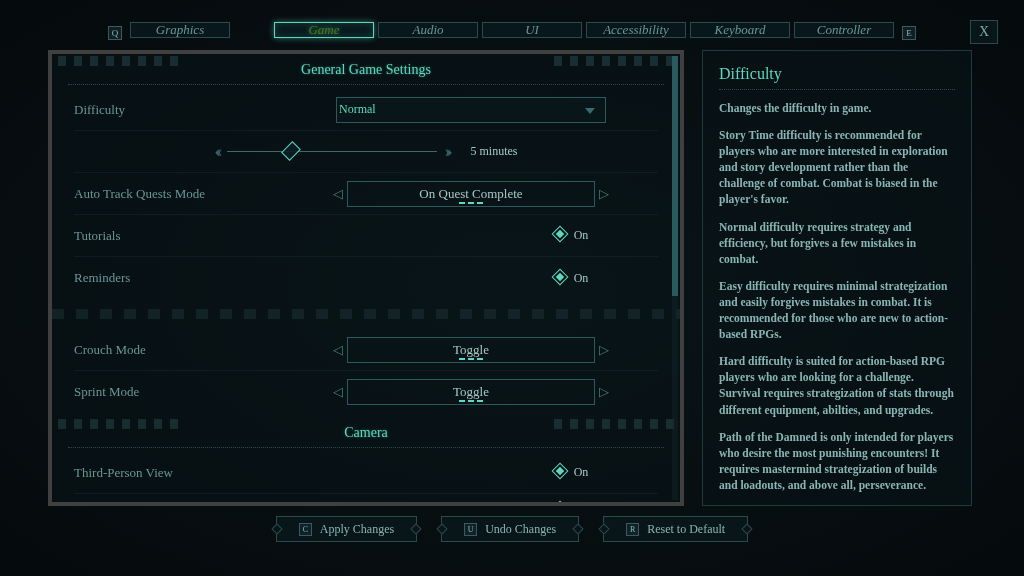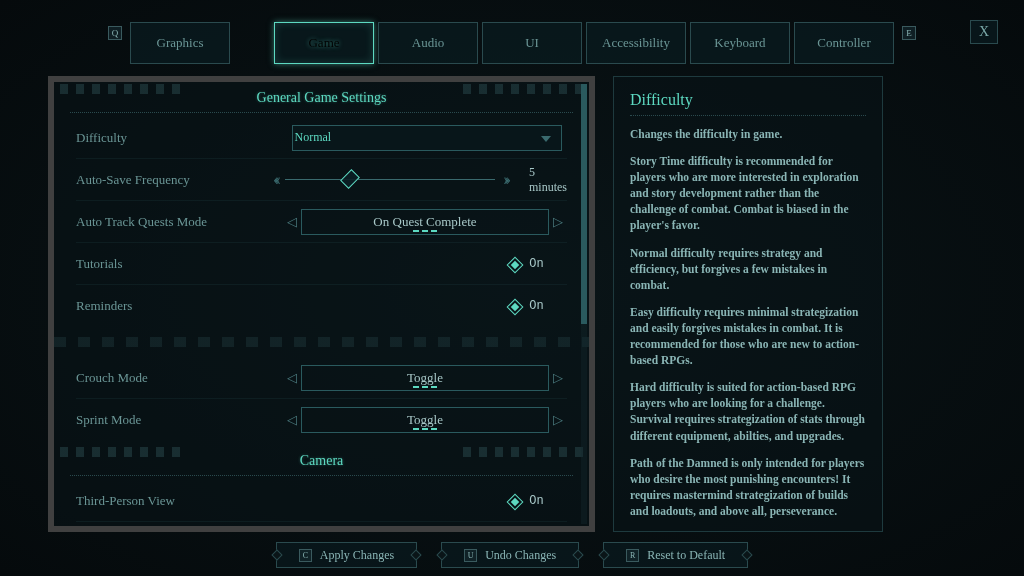--- a/index.html
+++ b/index.html
@@ -15,32 +15,33 @@
   
   .tab-bar {
     display: flex;
     gap: 4px;
     padding: 22px 130px 0 130px;
     align-items: center;
     position: relative;
   }
   .tab {
     flex: 1;
-    height: 42px;
+    height: 16px;
     border: 1px solid #2a4a4e;
     background: rgba(10,30,35,0.6);
     display: flex;
     align-items: center;
     justify-content: center;
     font-size: 13px;
     color: #6a9595;
     cursor: pointer;
+    font-style: italic;
   }
   .tab.active {
-    color: #000000;
+    color: #4d7c0f;
     border-color: #5dd9c1;
     box-shadow: 0 0 6px rgba(93,217,193,0.5), inset 0 0 8px rgba(93,217,193,0.2);
     text-shadow: 0 0 4px rgba(93,217,193,0.6);
     margin-left: 40px;
   }
   .key-hint {
     width: 14px; height: 14px;
     border: 1px solid #3a5a5e;
     background: rgba(20,40,45,0.7);
     font-size: 9px;
@@ -61,22 +62,22 @@
   }
   
   
   .content {
     display: flex;
     padding: 12px 24px 0 48px;
     gap: 18px;
     height: 468px;
   }
   .settings-panel {
-    width: 547px;
-    border: 6px solid #404040;
+    width: 636px;
+    border: 4px solid #404040;
     background: rgba(8,20,24,0.5);
     position: relative;
     overflow: hidden;
   }
   .info-panel {
     width: 270px;
     border: 1px solid #1e3a3e;
     background: rgba(8,20,24,0.5);
     padding: 14px 16px;
   }
@@ -191,23 +192,22 @@
   }
   .cycler-arrow {
     width: 18px;
     text-align: center;
     font-size: 13px;
     color: #4a7a7e;
     cursor: pointer;
   }
   
   .toggle {
-    display: flex; align-items: flex-end; gap: 8px;
+    display: flex; align-items: flex-start; gap: 8px;
     margin-left: 200px;
-    font-family: Liberation Mono, monospace;
   }
   .toggle-diamond {
     width: 12px; height: 12px;
     border: 1px solid #5dd9c1;
     transform: rotate(45deg);
     position: relative;
     cursor: pointer;
   }
   .toggle-diamond.on::after {
     content: '';
@@ -309,21 +309,20 @@
     <div class="settings-body">
 
       <div class="row">
         <div class="row-label">Difficulty</div>
         <div class="row-control">
           <div class="dropdown">Normal</div>
         </div>
       </div>
 
       <div class="row">
-        <div class="row-label">Auto-Save Frequency</div>
         <div class="row-control">
           <div class="slider">
             <span class="slider-chevrons">‹‹‹</span>
             <div class="slider-track">
                 <div class="slider-thumb"></div>
               </div>
             <span class="slider-chevrons">›››</span>
           </div>
           <span class="slider-value">5 minutes</span>
         </div>

